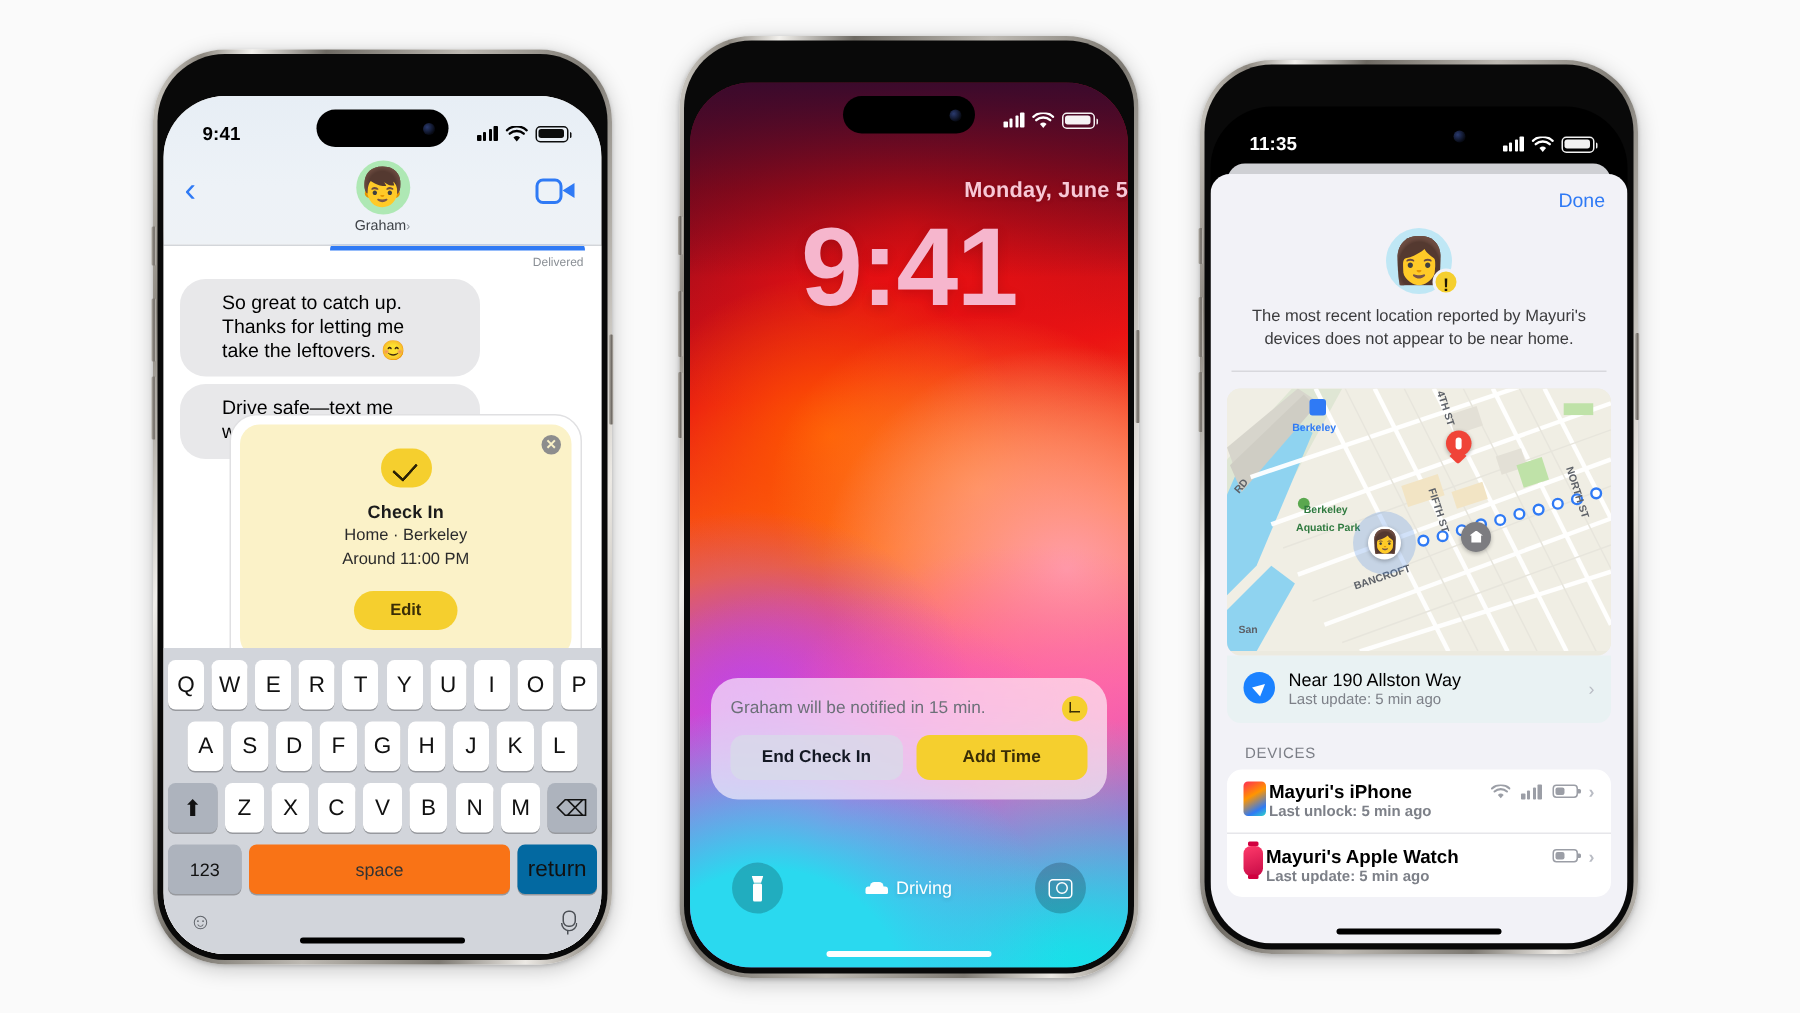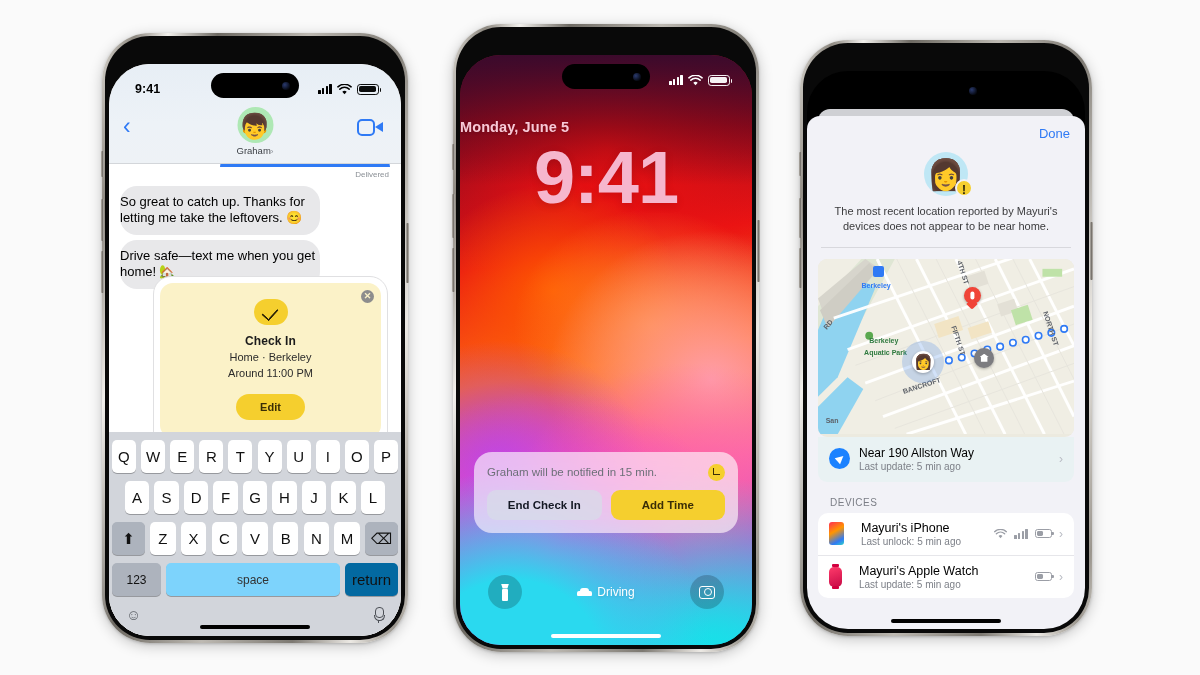--- a/index.html
+++ b/index.html
@@ -74,21 +74,21 @@
   .contact{position:absolute;left:50%;top:5px;transform:translateX(-50%);text-align:center;}
   .avatar-g{width:36px;height:36px;border-radius:50%;background:#aee8b4;margin:0 auto;position:relative;overflow:hidden;}
   .memoji-m{position:absolute;left:50%;top:54%;transform:translate(-50%,-50%);font-size:25px;line-height:1;}
   .contact-name{font-size:9.5px;color:#3e4247;margin-top:2px;}
   .contact-name i{color:#8b9097;font-style:normal;font-size:8px;}
 
   .thread{position:absolute;top:100px;left:0;right:0;bottom:0;background:#fff;padding:0 11px;}
   .sent-peek{position:absolute;right:11px;top:-6px;width:170px;height:9px;background:#2f7af5;border-radius:14px 14px 0 0;}
   .delivered{position:absolute;right:12px;top:6px;font-size:8px;color:#8a8f95;}
   .bubble{
-    background:#e8e8ea;color:#000;border-radius:17px;padding:8px 0 9px;
+    background:#e8e8ea;color:#000;border-radius:17px;padding:8px 28px 9px;
     font-size:13px;line-height:1.24;max-width:200px;margin-bottom:5px;position:relative;
   }
   .bubble.first{margin-top:22px;}
 
   
   .ci-wrap{position:absolute;left:44px;right:13px;top:212px;background:#fff;border:1px solid #e0e0e2;border-radius:18px;padding:6px 6px 0;}
   .ci-card{background:#fbf2c8;border-radius:13px;padding:16px 12px 18px;position:relative;text-align:center;}
   .ci-close{position:absolute;right:7px;top:7px;width:13px;height:13px;border-radius:50%;background:#8d8d8d;color:#fbf2c8;font-size:9px;line-height:13px;text-align:center;font-weight:bold;}
   .ci-check{width:34px;height:26px;border-radius:13px;background:#f5cf2e;margin:0 auto 9px;position:relative;}
   .ci-check::after{content:"";position:absolute;left:11px;top:6px;width:8px;height:13px;border:2.6px solid #2b2206;border-top:0;border-left:0;transform:rotate(42deg);border-radius:1px;}
@@ -100,21 +100,21 @@
   .ci-field{flex:1;border:1px solid #dedee0;border-radius:15px;height:26px;display:flex;align-items:center;padding:0 30px 0 11px;font-size:11.5px;color:#a9adb2;position:relative;}
   .ci-send{position:absolute;right:3px;top:2px;width:22px;height:22px;border-radius:50%;background:#1b82ff;color:#fff;font-size:12px;line-height:21px;text-align:center;font-weight:bold;}
 
   
   .kbd{position:absolute;left:0;right:0;bottom:0;height:204px;background:#d2d5db;padding:8px 3px 0;}
   .krow{display:flex;justify-content:center;gap:5.2px;margin-bottom:8px;}
   .key{background:#fff;border-radius:5px;height:33px;flex:1;max-width:25.5px;display:flex;align-items:center;justify-content:center;font-size:15px;color:#111;box-shadow:0 1px 0 rgba(0,0,0,.28);}
   .krow.r2{padding:0 13px;}
   .krow.r3{padding:0 0;}
   .key.wide{max-width:33px;background:#adb3bd;}
-  .key.space{max-width:none;flex:1;background:#7dd3fc;font-size:12px;color:#333;}
+  .key.space{max-width:none;flex:1;background:#f97316;font-size:12px;color:#333;}
   .key.num{max-width:49px;background:#adb3bd;font-size:12px;}
   .key.ret{max-width:53px;background:#0369a1;font-size:15px;}
   .kbd-bottom{display:flex;justify-content:space-between;align-items:center;padding:2px 14px 0;}
   .emoji-btn{font-size:15px;color:#4c5056;opacity:.85;}
   .mic{width:11px;height:16px;position:relative;}
   .mic::before{content:"";position:absolute;left:2px;top:0;width:7px;height:9px;border-radius:4px;border:1.4px solid #4c5056;}
   .mic::after{content:"";position:absolute;left:1px;top:8px;width:9px;height:5px;border:1.4px solid #4c5056;border-top:0;border-radius:0 0 6px 6px;}
   .mic i{position:absolute;left:5px;top:13px;width:1.4px;height:3px;background:#4c5056;display:block;}
   #p1 .homebar{background:#000;}
 
@@ -131,21 +131,21 @@
       radial-gradient(80% 36% at 86% 55%, #ff9ea8 0%, rgba(255,158,168,0) 70%),
       radial-gradient(72% 30% at 66% 46%, #ff8a2b 0%, rgba(255,138,43,0) 66%),
       radial-gradient(62% 26% at 32% 40%, #ff5a00 0%, rgba(255,90,0,0) 70%),
       radial-gradient(95% 40% at 50% 16%, #f31010 0%, rgba(243,16,16,0) 72%),
       linear-gradient(170deg,#4a0c2e 0%,#8e0a1f 16%,#e81414 34%,#ff6a12 52%,#f64ba7 70%,#9b47ee 84%,#2fd6ef 100%);
   }
   .wall-dark{position:absolute;left:0;top:0;right:0;height:22%;
     background:linear-gradient(#3b0a2c 0%, rgba(90,6,28,.55) 55%, rgba(160,10,24,0) 100%);}
   #p2 .statusbar{color:#fff;}
   #p2 .statusbar .sb-left{color:transparent;}
-  .ls-date{position:absolute;top:64px;left:0;right:0;text-align:left;color:#f8c8d6;font-size:14.5px;font-weight:bold;letter-spacing:.1px;text-shadow:0 1px 3px rgba(0,0,0,.18);}
+  .ls-date{position:absolute;top:64px;left:0;right:0;text-align:right;color:#f8c8d6;font-size:14.5px;font-weight:bold;letter-spacing:.1px;text-shadow:0 1px 3px rgba(0,0,0,.18);}
   .ls-time{position:absolute;top:82px;left:0;right:0;text-align:center;color:#f6b6cd;font-size:74px;font-weight:bold;letter-spacing:-1px;line-height:1.1;text-shadow:0 2px 8px rgba(0,0,0,.13);}
 
   .delay-card{
     position:absolute;left:14px;right:14px;bottom:112px;
     background:rgba(255,255,255,.62);backdrop-filter:blur(22px);
     border-radius:18px;padding:12px 13px 13px;
   }
   .delay-title{font-size:12.5px;font-weight:bold;color:#10121a;letter-spacing:-.1px;}
   .delay-sub{font-size:11.5px;color:#6c7078;margin-top:2px;}
   .delay-badge{position:absolute;right:13px;top:12px;width:17px;height:17px;border-radius:50%;background:#f5cf2e;display:flex;align-items:center;justify-content:center;}
@@ -198,21 +198,21 @@
 
   .addr-row{display:flex;align-items:center;gap:9px;margin:0 11px;background:#e9f2f3;border-radius:0 0 9px 9px;padding:9px 11px 10px;}
   .addr-ic{width:21px;height:21px;border-radius:50%;background:#1b82ff;display:flex;align-items:center;justify-content:center;flex:0 0 auto;}
   .addr-ic::after{content:"";display:block;width:0;height:0;border-left:8px solid #fff;border-top:4.5px solid transparent;border-bottom:4.5px solid transparent;transform:rotate(-42deg) translateX(.5px);}
   .addr-t{font-size:12px;font-weight:500;color:#000;}
   .addr-s{font-size:10px;color:#7d8088;margin-top:1px;}
   .chev{margin-left:auto;color:#b9bcc4;font-size:12px;}
 
   .dev-hdr{font-size:10px;color:#7b7e86;letter-spacing:.5px;margin:15px 0 5px 23px;}
   .dev-list{margin:0 11px;background:#fff;border-radius:10px;overflow:hidden;}
-  .dev-row{display:flex;align-items:center;gap:17px;padding:8px 11px;}
+  .dev-row{display:flex;align-items:flex-start;gap:2px;padding:8px 11px;font-weight:bold;}
   .dev-row + .dev-row{border-top:.7px solid #e6e6ea;}
   .dev-ic{width:15px;height:23px;border-radius:3px;background:linear-gradient(150deg,#ff2d55,#ff9500 40%,#2f7af5 78%,#30d5c8);flex:0 0 auto;}
   .dev-ic.watch{width:13px;height:20px;border-radius:5px;background:linear-gradient(160deg,#ff3b6b,#c70a46);position:relative;}
   .dev-ic.watch::before,.dev-ic.watch::after{content:"";position:absolute;left:3px;width:7px;height:3px;background:#d1003f;border-radius:1px;}
   .dev-ic.watch::before{top:-2.5px;} .dev-ic.watch::after{bottom:-2.5px;}
   .dev-t{font-size:12.5px;color:#000;}
   .dev-s{font-size:10px;color:#7d8088;margin-top:1px;}
   .dev-meta{margin-left:auto;display:flex;align-items:center;gap:7px;color:#9b9ea6;}
   .batt-sm{width:17px;height:9px;border:1.2px solid #9b9ea6;border-radius:2.6px;position:relative;}
   .batt-sm::after{content:"";position:absolute;right:-2.6px;top:2px;width:1.4px;height:3px;background:#9b9ea6;border-radius:0 1px 1px 0;}
@@ -417,20 +417,39 @@
 
   <div class="phone" id="p3">
     <div class="frame"></div>
     <div class="sidebtn l" style="top:112px;height:24px;"></div>
     <div class="sidebtn l" style="top:158px;height:40px;"></div>
     <div class="sidebtn l" style="top:208px;height:40px;"></div>
     <div class="sidebtn r" style="top:182px;height:58px;"></div>
     <div class="bezel"></div>
     <div class="screen">
 
+      <div class="statusbar">
+        <span class="sb-left">11:35</span>
+        <span class="sb-right">
+          <span class="bars">
+              <i></i>
+              <i></i>
+              <i></i>
+              <i></i>
+            </span>
+          <svg class="wifi" width="15" height="11" viewBox="0 0 16 12">
+            <path d="M8 11.2 5.6 8.4a3.6 3.6 0 0 1 4.8 0Z" fill="currentColor"></path>
+            <path d="M2.9 5.6a7.6 7.6 0 0 1 10.2 0" stroke="currentColor" stroke-width="1.7" fill="none" stroke-linecap="round"></path>
+            <path d="M.8 3.1a10.7 10.7 0 0 1 14.4 0" stroke="currentColor" stroke-width="1.7" fill="none" stroke-linecap="round"></path>
+          </svg>
+          <span class="batt">
+              <b></b>
+            </span>
+        </span>
+      </div>
       <div class="island">
           <span class="cam"></span>
         </div>
 
       <div class="sheet-back"></div>
       <div class="sheet">
         <div class="sheet-done">Done</div>
 
         <div class="fm-hero">
           <div class="fm-avatar">

